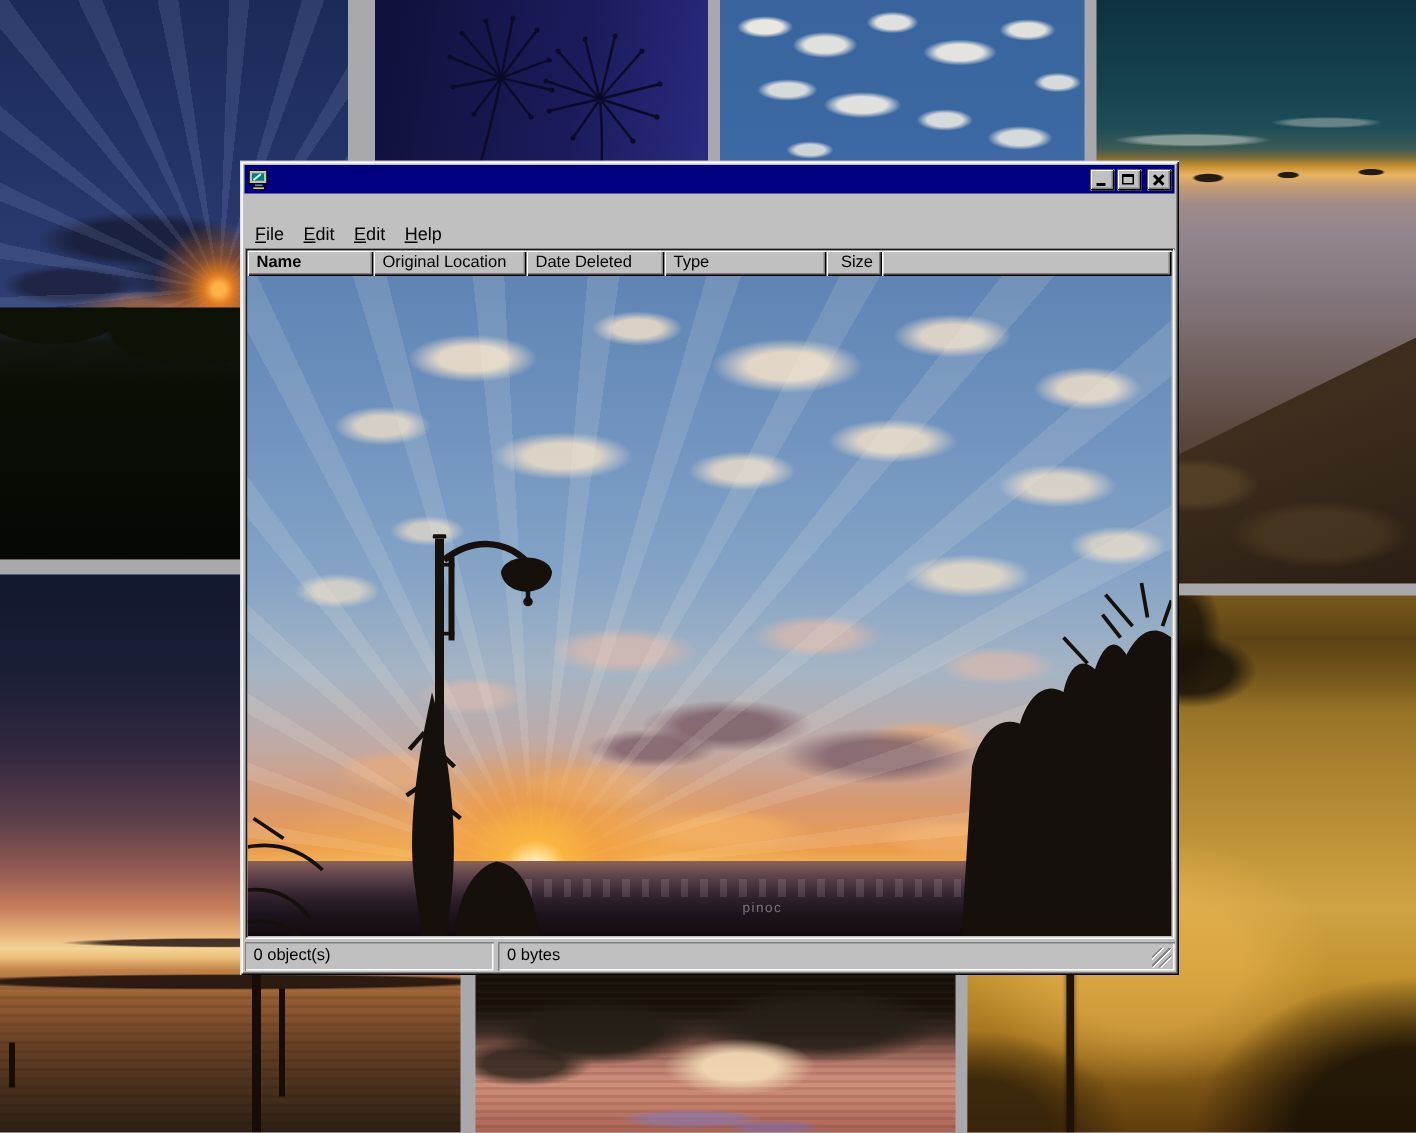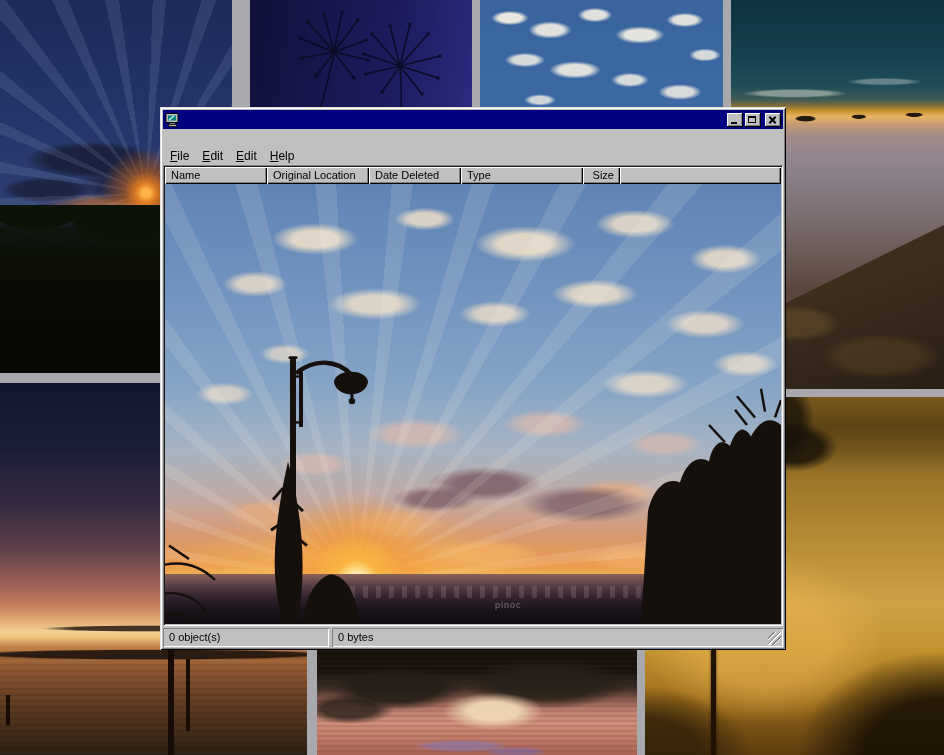--- a/index.html
+++ b/index.html
@@ -118,24 +118,24 @@
   .menubar{height:19px;display:flex;align-items:center;padding-left:1px;flex:0 0 auto;margin-top:17px;}
   .menu-item{display:inline-block;font-size:12px;color:#000;padding:2px 7px 2px 6px;}
   .menu-item::first-letter{text-decoration:underline;}
   .listview{flex:1 1 auto;min-height:0;background:#c0c0c0;padding:2px;
     box-shadow:inset 1px 1px 0 #808080, inset -1px -1px 0 #fff, inset 2px 2px 0 #1a1a1a;
     display:flex;flex-direction:column;}
   .header-row{display:flex;height:17px;flex:0 0 auto;}
   .hcell{background:#c0c0c0;font-size:11px;line-height:13px;padding:2px 4px 0 6px;box-sizing:border-box;
     box-shadow:inset 1px 1px 0 #fff, inset -1px -1px 0 #000, inset -2px -2px 0 #808080;
     white-space:nowrap;overflow:hidden;}
-  .hc-name{width:102px;}
+  .hc-name{width:84px;font-weight:bold;}
   .hc-loc{width:102px;}
   .hc-date{width:92px;}
-  .hc-type{width:122px;}
+  .hc-type{width:108px;}
   .hc-size{width:37px;text-align:right;padding-right:6px;}
   .hc-fill{flex:1;}
   
   .photo{flex:1 1 auto;min-height:0;position:relative;overflow:hidden;
     background-image:
       radial-gradient(circle at 192px 398px, #fff8e2 0 5px, #ffdf8e 12px, rgba(250,180,60,0.9) 22px, rgba(242,150,50,0.5) 48px, rgba(242,150,50,0) 90px),
       radial-gradient(280px 120px at 192px 402px, rgba(250,190,90,0.45) 0 30%, rgba(250,190,90,0) 70%),
       repeating-conic-gradient(from 200deg at 192px 398px, rgba(255,246,232,0.12) 0deg 3deg, rgba(255,246,232,0) 3deg 11deg),
       radial-gradient(60px 22px at 150px 55px, rgba(238,222,200,0.9) 0 38%, rgba(238,222,200,0) 72%),
       radial-gradient(42px 16px at 260px 35px, rgba(238,222,200,0.85) 0 38%, rgba(238,222,200,0) 72%),

